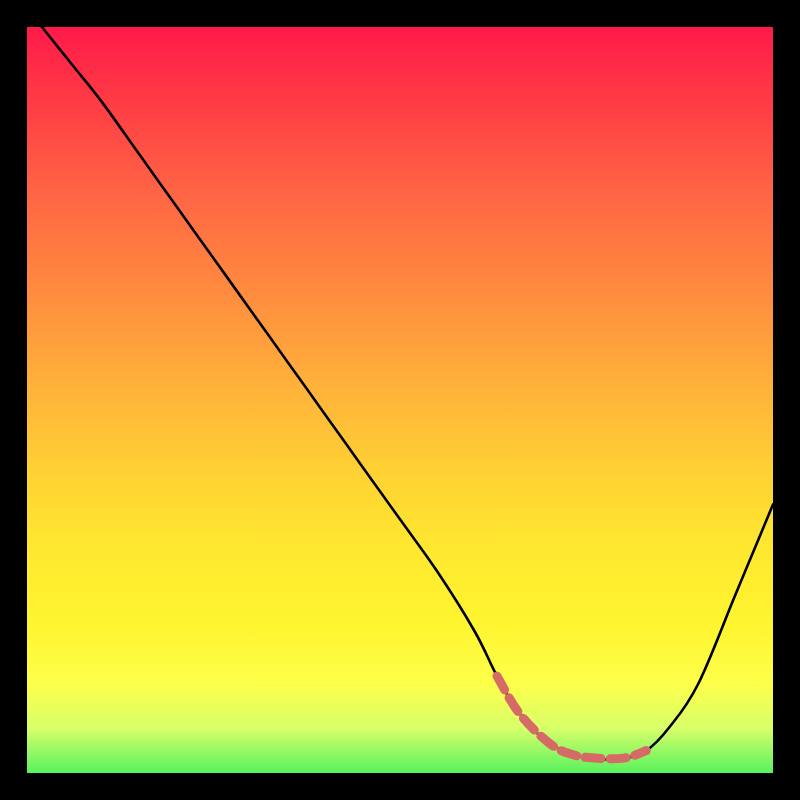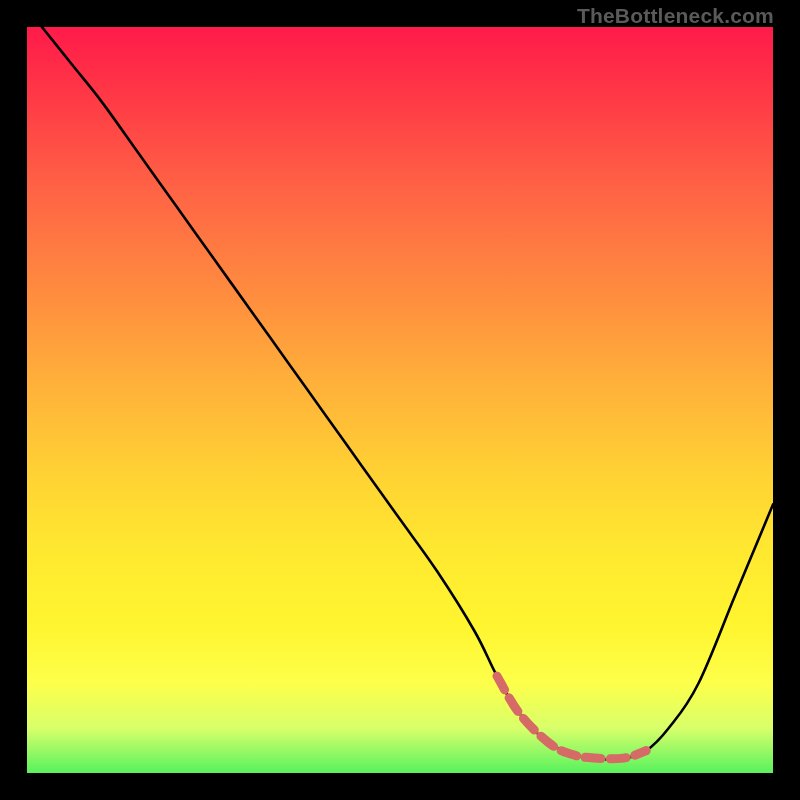--- a/index.html
+++ b/index.html
@@ -56,14 +56,13 @@
 </head>
 <body>
 
 <div class="container">
   <div class="plot-area">
     <svg class="curve" viewBox="0 0 746 746" preserveAspectRatio="none">
       <path id="main-curve" fill="none" stroke="#000000" stroke-width="2.6" stroke-linejoin="round" stroke-linecap="round" d="M 14.92 0 C 20.2912 6.714000000000012, 34.0176 23.872000000000064, 44.76 37.30000000000007 C 55.502399999999994 50.72800000000007, 62.51480000000001 58.48640000000003, 74.60000000000001 74.60000000000002 C 86.68520000000001 90.71360000000001, 98.472 108.02080000000007, 111.89999999999999 126.82000000000005 C 125.32799999999999 145.61920000000003, 135.77200000000002 160.24079999999998, 149.20000000000002 179.03999999999996 C 162.62800000000001 197.83919999999995, 173.072 212.46079999999998, 186.5 231.26 C 199.928 250.0592, 210.37199999999999 264.68080000000003, 223.79999999999998 283.48 C 237.22799999999998 302.2792, 247.67199999999997 316.9008, 261.09999999999997 335.7 C 274.52799999999996 354.4992, 284.97200000000004 369.12080000000003, 298.40000000000003 387.92 C 311.82800000000003 406.7192, 322.272 421.34080000000006, 335.7 440.14000000000004 C 349.128 458.9392, 359.572 473.56080000000003, 373 492.36 C 386.428 511.1592, 396.872 524.4379999999999, 410.3 544.5799999999999 C 423.728 564.722, 436.8576 585.4608, 447.59999999999997 604.26 C 458.34239999999994 623.0592, 461.9232 634.2492, 469.98 649.02 C 478.0368 663.7908, 482.96040000000005 674.2348000000001, 492.36 686.32 C 501.7596 698.4052, 510.11479999999995 708.1032, 522.1999999999999 716.16 C 534.2851999999999 724.2167999999999, 546.072 728.3944, 559.5 731.08 C 572.928 733.7656000000001, 586.0576000000001 732.4228, 596.8000000000001 731.08 C 607.5424 729.7372, 611.1232 728.9912, 619.18 723.62 C 627.2367999999999 718.2488, 632.1604 713.3252, 641.56 701.24 C 650.9595999999999 689.1548, 659.3148 680.6504, 671.4 656.48 C 683.4852 632.3096, 695.2719999999999 599.1872000000001, 708.6999999999999 566.96 C 722.1279999999999 534.7328, 739.286 493.5536, 746 477.44"></path>
       <path id="highlight-curve" fill="none" stroke="#d66a66" stroke-width="9" stroke-linejoin="round" stroke-linecap="round" stroke-dasharray="16 9" d="M 469.98 649.02 C 474.0084 655.734, 482.96040000000005 674.2348000000001, 492.36 686.32 C 501.7596 698.4052, 512.8004 708.7746, 522.1999999999999 716.16 C 531.5995999999999 723.5454, 536.5232 724.6644, 544.58 727.35 C 552.6368000000001 730.0356, 557.5604000000001 730.4086000000001, 566.96 731.08 C 576.3596 731.7514, 587.4004000000001 732.4228, 596.8000000000001 731.08 C 606.1996 729.7372, 615.1515999999999 724.9628, 619.18 723.62"></path>
     </svg>
   </div>
-  <div class="watermark">TheBottleneck.com</div>
 </div>
 
 </body></html>

